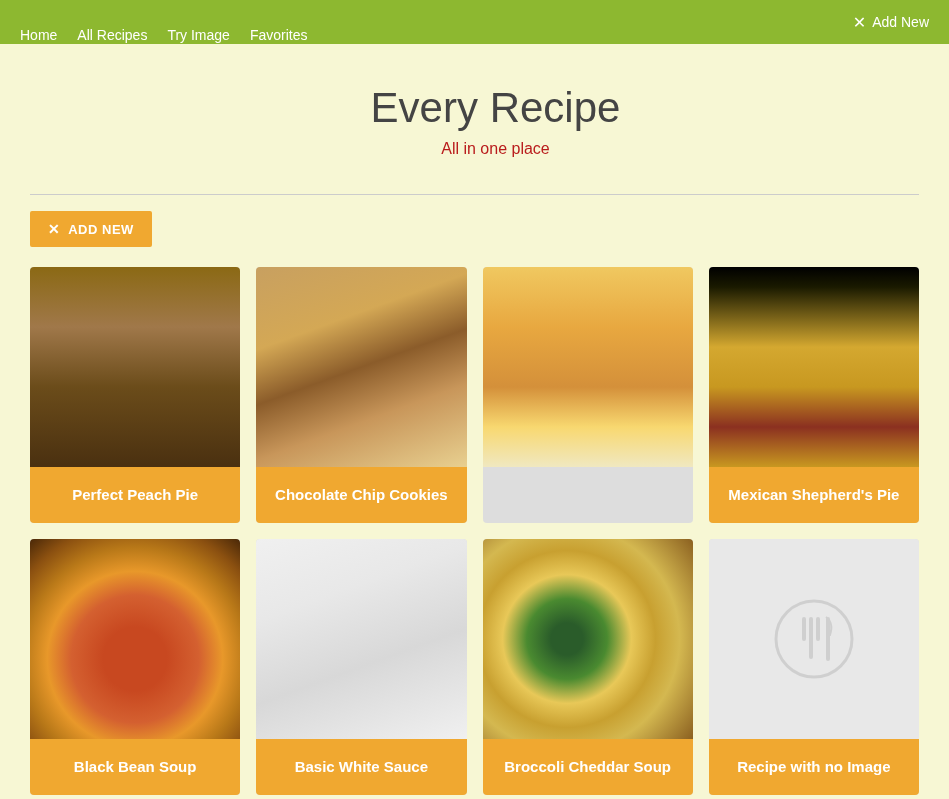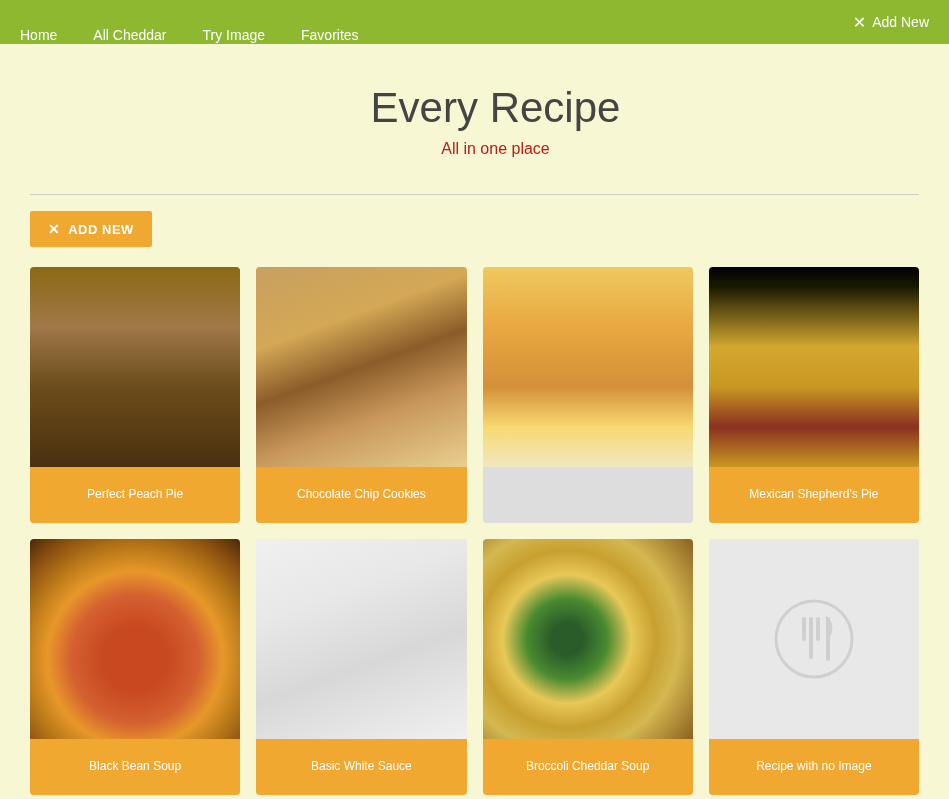--- a/index.html
+++ b/index.html
@@ -12,21 +12,21 @@
     
     nav {
       background-color: #8db830;
       display: flex;
       align-items: center;
       padding: 0 20px;
       height: 44px;
     }
     .nav-links {
       display: flex;
-      gap: 36px;
+      gap: 20px;
       flex: 1;
       margin-top: 26px;
     }
     .nav-link {
       color: white;
       text-decoration: none;
       font-size: 14px;
       font-weight: 500;
       cursor: pointer;
     }
@@ -139,22 +139,22 @@
     }
     .img-default {
       background: #e0e0e0;
     }
 
     .recipe-card .label {
       background-color: #f0a830;
       color: white;
       text-align: center;
       padding: 12px 8px;
-      font-size: 12px;
-      font-weight: 400;
+      font-size: 15px;
+      font-weight: 700;
       line-height: 1.3;
       min-height: 56px;
       display: flex;
       align-items: center;
       justify-content: center;
     }
 
     
     .default-icon {
       width: 80px;
@@ -164,21 +164,21 @@
   </style>
 </head>
 <body>
 
 
 
 
 <nav>
   <div class="nav-links">
     <a class="nav-link">Home</a>
-    <a class="nav-link">All Cheddar</a>
+    <a class="nav-link">All Recipes</a>
     <a class="nav-link">Try Image</a>
     <a class="nav-link">Favorites</a>
   </div>
   <div class="nav-add">
     <span class="icon">✕</span>
     <span>Add New</span>
   </div>
 </nav>
 
 

